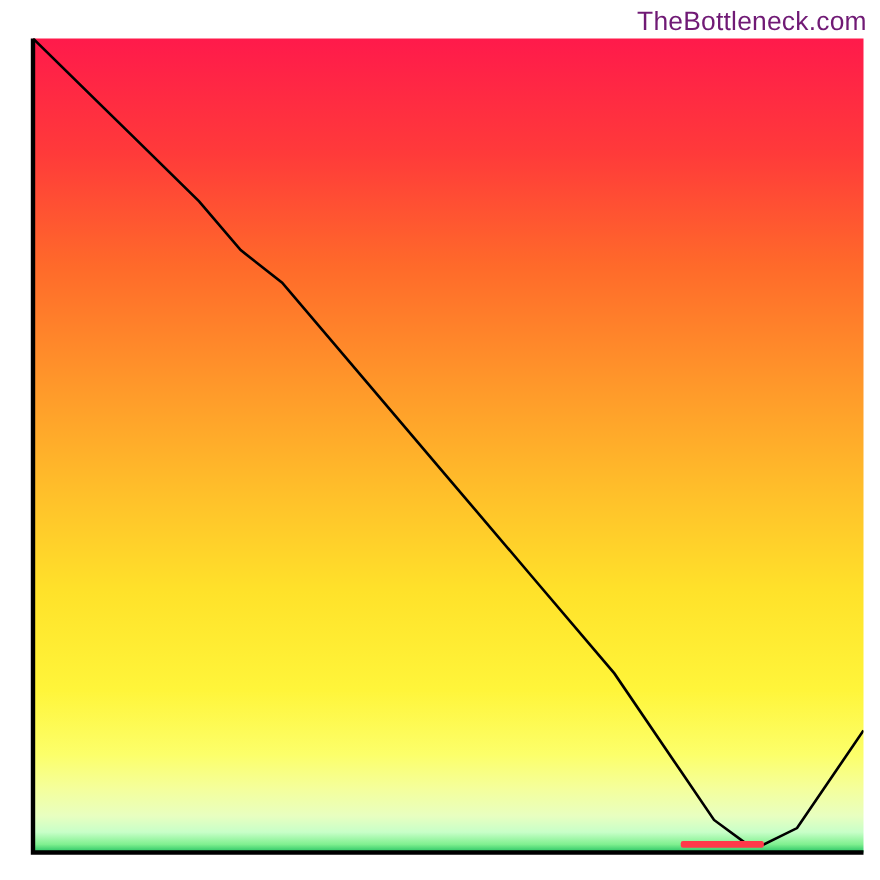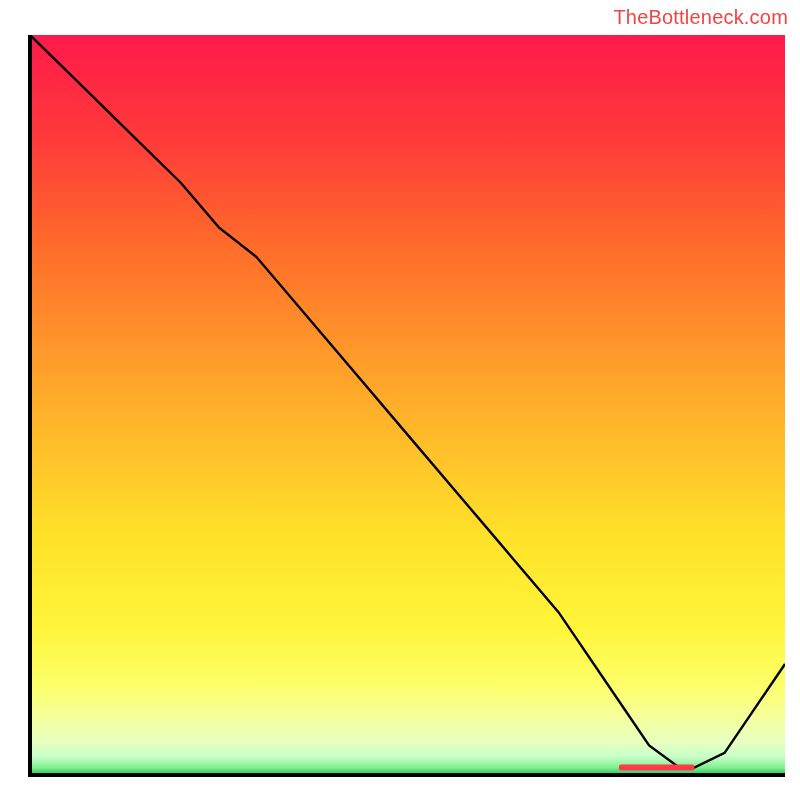--- a/index.html
+++ b/index.html
@@ -12,23 +12,23 @@
   }
   .wrap {
     position: relative;
     width: 800px;
     height: 800px;
   }
   .watermark {
     position: absolute;
     top: 6px;
     right: 12px;
-    font-size: 20px;
+    font-size: 24px;
     font-weight: 500;
-    color: #ef4444;
+    color: #701a75;
     letter-spacing: 0.2px;
     user-select: none;
   }
   .plot {
     position: absolute;
     inset: 0;
   }
 </style>
 </head>
 <body>

